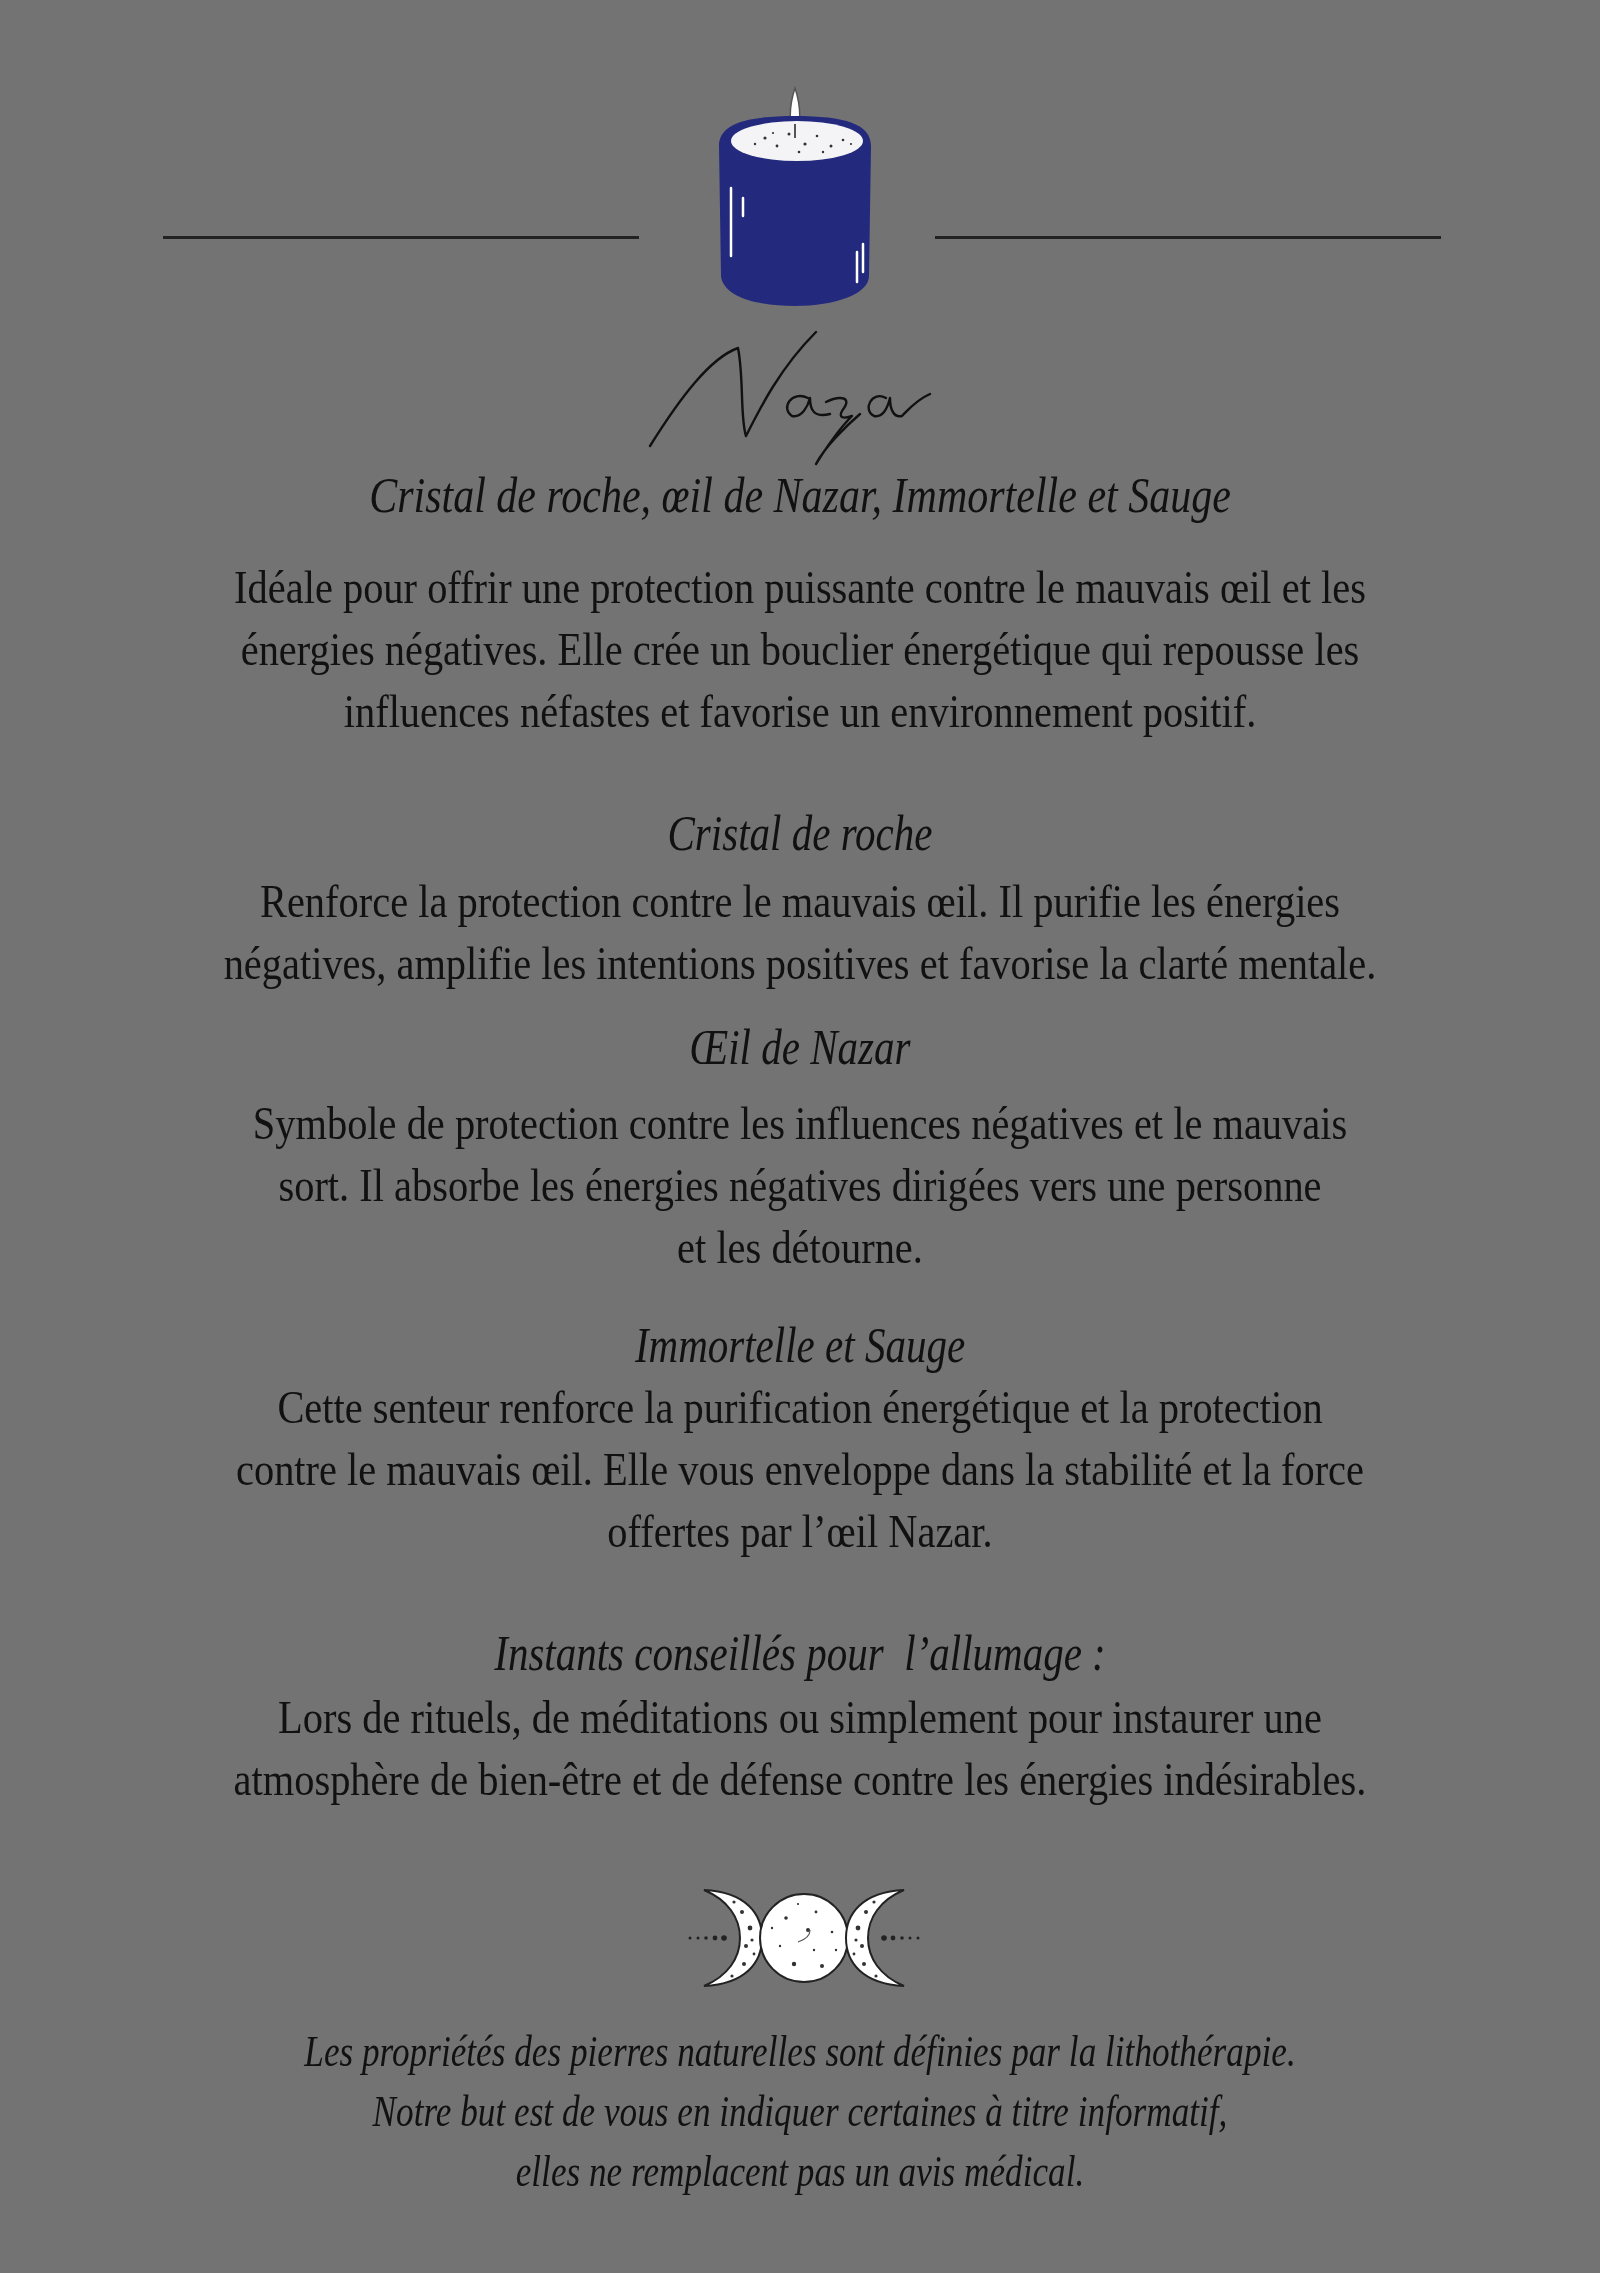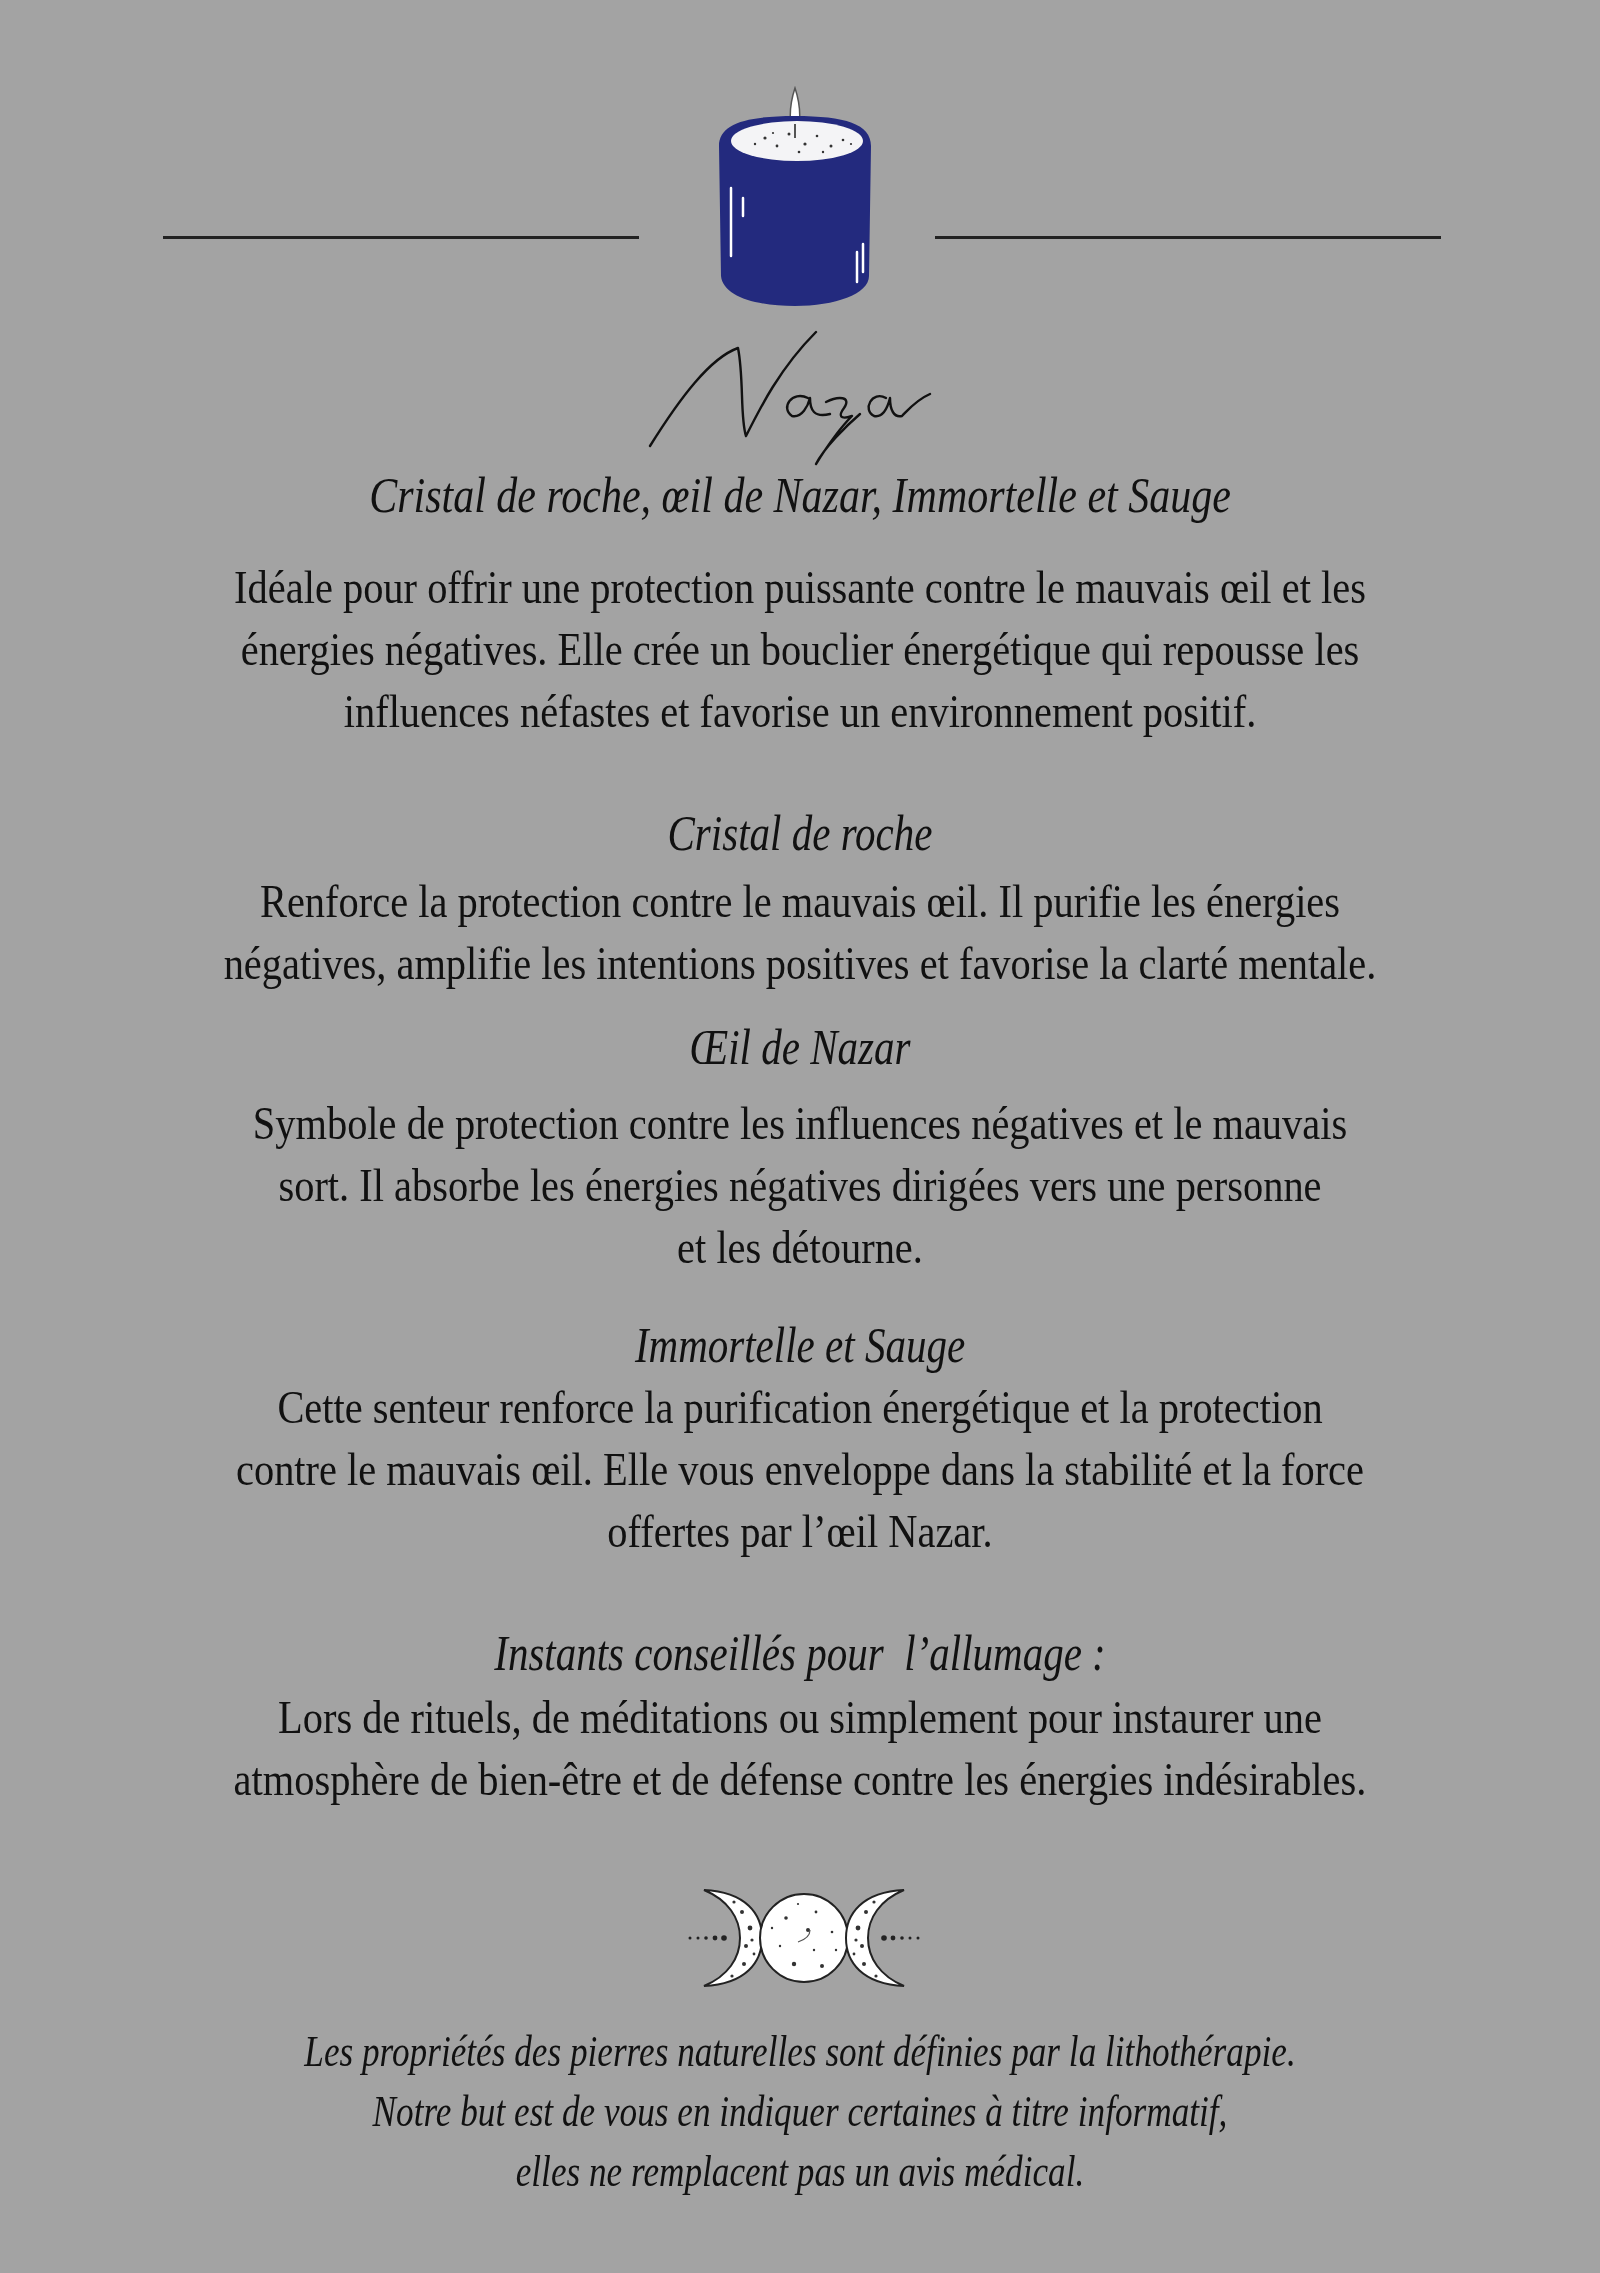--- a/index.html
+++ b/index.html
@@ -1,17 +1,17 @@
 <!DOCTYPE html>
 <html><head>
 <meta charset="utf-8">
 <style>
   html, body { margin: 0; padding: 0; background: #ffffff; }
   body { width: 1600px; height: 2273px; position: relative; overflow: hidden; color: #111111; }
-  .page { position: absolute; left: 0; top: 0; width: 1600px; height: 2273px; background: #a3a3a3; }
+  .page { position: absolute; left: 0; top: 0; width: 1600px; height: 2273px; background: #737373; }
 
   .rule { position: absolute; height: 3px; background: #222222; top: 236px; }
   .rule.left { left: 163px; width: 476px; }
   .rule.right { left: 935px; width: 506px; }
 
   .candle { position: absolute; left: 705px; top: 86px; width: 180px; height: 225px; }
   .script-title { position: absolute; left: 640px; top: 318px; width: 300px; height: 148px; }
 
   .line {
     position: absolute; left: 0; width: 1600px; text-align: center;

